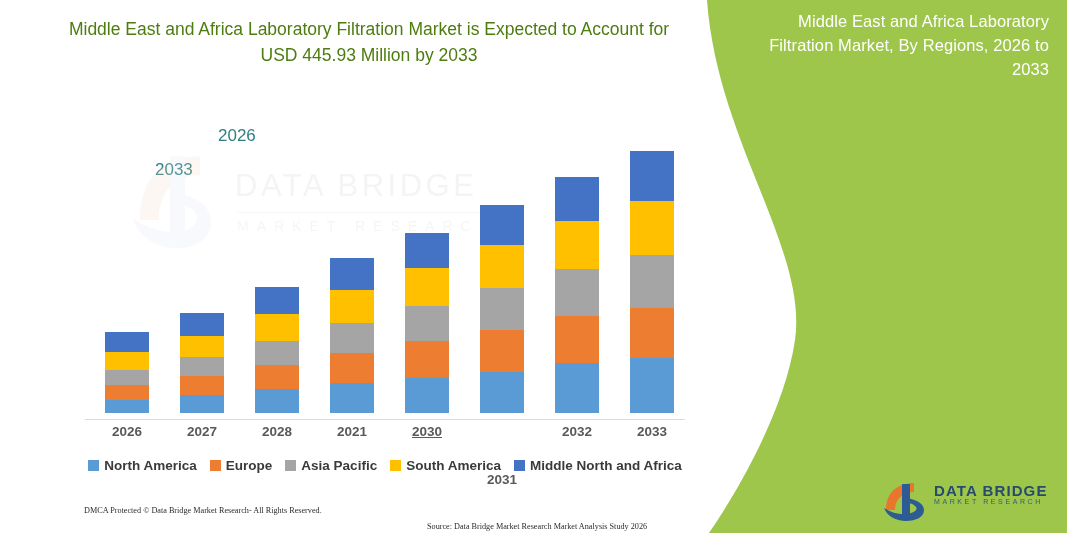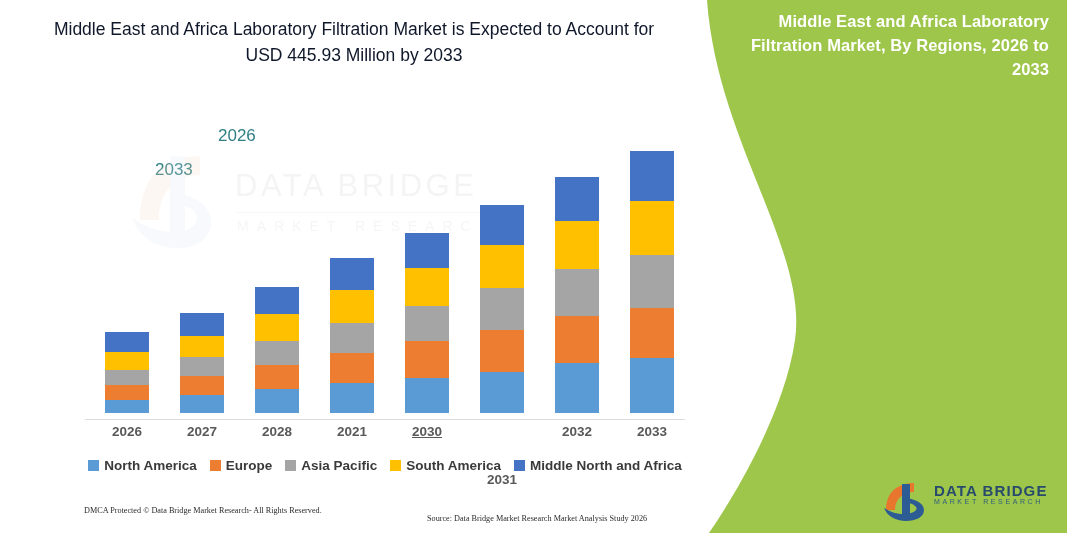--- a/index.html
+++ b/index.html
@@ -11,21 +11,21 @@
   }
   .canvas{position:relative;width:1067px;height:533px;background:#fff;}
 
   
   .green-panel{position:absolute;top:0;right:0;width:380px;height:533px;overflow:hidden;}
   .green-panel svg{display:block;width:380px;height:533px;}
 
   .panel-title{
     position:absolute;top:10px;right:18px;width:300px;
     text-align:right;color:#ffffff;font-size:16.5px;line-height:1.45;
-    font-weight:700;letter-spacing:.1px;
+    font-weight:400;letter-spacing:.1px;
   }
 
   .hexes{position:absolute;top:98px;left:120px;width:180px;height:115px;}
   .hexes svg{display:block;}
   .hex-label{
     position:absolute;color:#2f7f84;font-size:17px;font-weight:400;
   }
   .hex-2026{left:98px;top:28px;}
   .hex-2033{left:35px;top:62px;}
 
@@ -36,22 +36,22 @@
 
   
   .dbmr-logo{position:absolute;left:880px;top:480px;width:175px;height:46px;}
   .dbmr-logo .mark{position:absolute;left:0;top:0;width:48px;height:44px;}
   .dbmr-logo .wordmark{position:absolute;left:54px;top:3px;width:122px;}
   .dbmr-logo .wm-top{color:#274a6d;font-size:15px;font-weight:700;letter-spacing:1.1px;line-height:1;}
   .dbmr-logo .wm-bot{color:#2f5c7e;font-size:7px;font-weight:400;letter-spacing:2.6px;line-height:1;}
 
   
   .chart-title{
-    position:absolute;left:44px;top:16px;width:620px;text-align:center;
-    color:#0f172a;font-size:17.5px;line-height:1.5;font-weight:400;
+    position:absolute;left:59px;top:16px;width:620px;text-align:center;
+    color:#4d7c0f;font-size:17.5px;line-height:1.5;font-weight:400;
   }
 
   .plot{position:absolute;left:85px;top:130px;width:600px;height:290px;}
 
   .watermark{
     position:absolute;left:40px;top:10px;width:370px;height:140px;
     opacity:.55;pointer-events:none;
   }
   .wm-text-1{
     position:absolute;left:110px;top:28px;color:#ececec;font-size:31px;
@@ -79,21 +79,21 @@
     position:absolute;left:85px;top:455px;width:600px;height:20px;
     display:flex;justify-content:center;align-items:center;gap:13px;
   }
   .legend-item{display:flex;align-items:center;gap:5px;}
   .legend-swatch{width:11px;height:11px;display:block;}
   .legend-text{color:#3a3a3a;font-size:13.5px;font-weight:700;white-space:nowrap;}
 
   .footer{position:absolute;left:0;top:506px;width:690px;height:20px;}
   .footer-left{position:absolute;left:84px;top:0;color:#2b2b2b;font-size:8.2px;
     font-family:"Liberation Serif","DejaVu Serif",serif;white-space:nowrap;}
-  .footer-right{position:absolute;left:427px;top:8px;color:#2b2b2b;font-size:8.2px;
+  .footer-right{position:absolute;left:427px;top:16px;color:#2b2b2b;font-size:8.2px;
     font-family:"Liberation Serif","DejaVu Serif",serif;white-space:nowrap;}
 </style>
 </head>
 <body>
 
 <div class="canvas">
 
   <div class="green-panel">
     <svg viewBox="0 0 380 533" preserveAspectRatio="none">
       <path id="greenShape" d="M20,0 L380,0 L380,533 L22,533 C22,533 95,430 108,340 C121,250 30,140 20,0 Z" fill="#9DC64B"></path>

